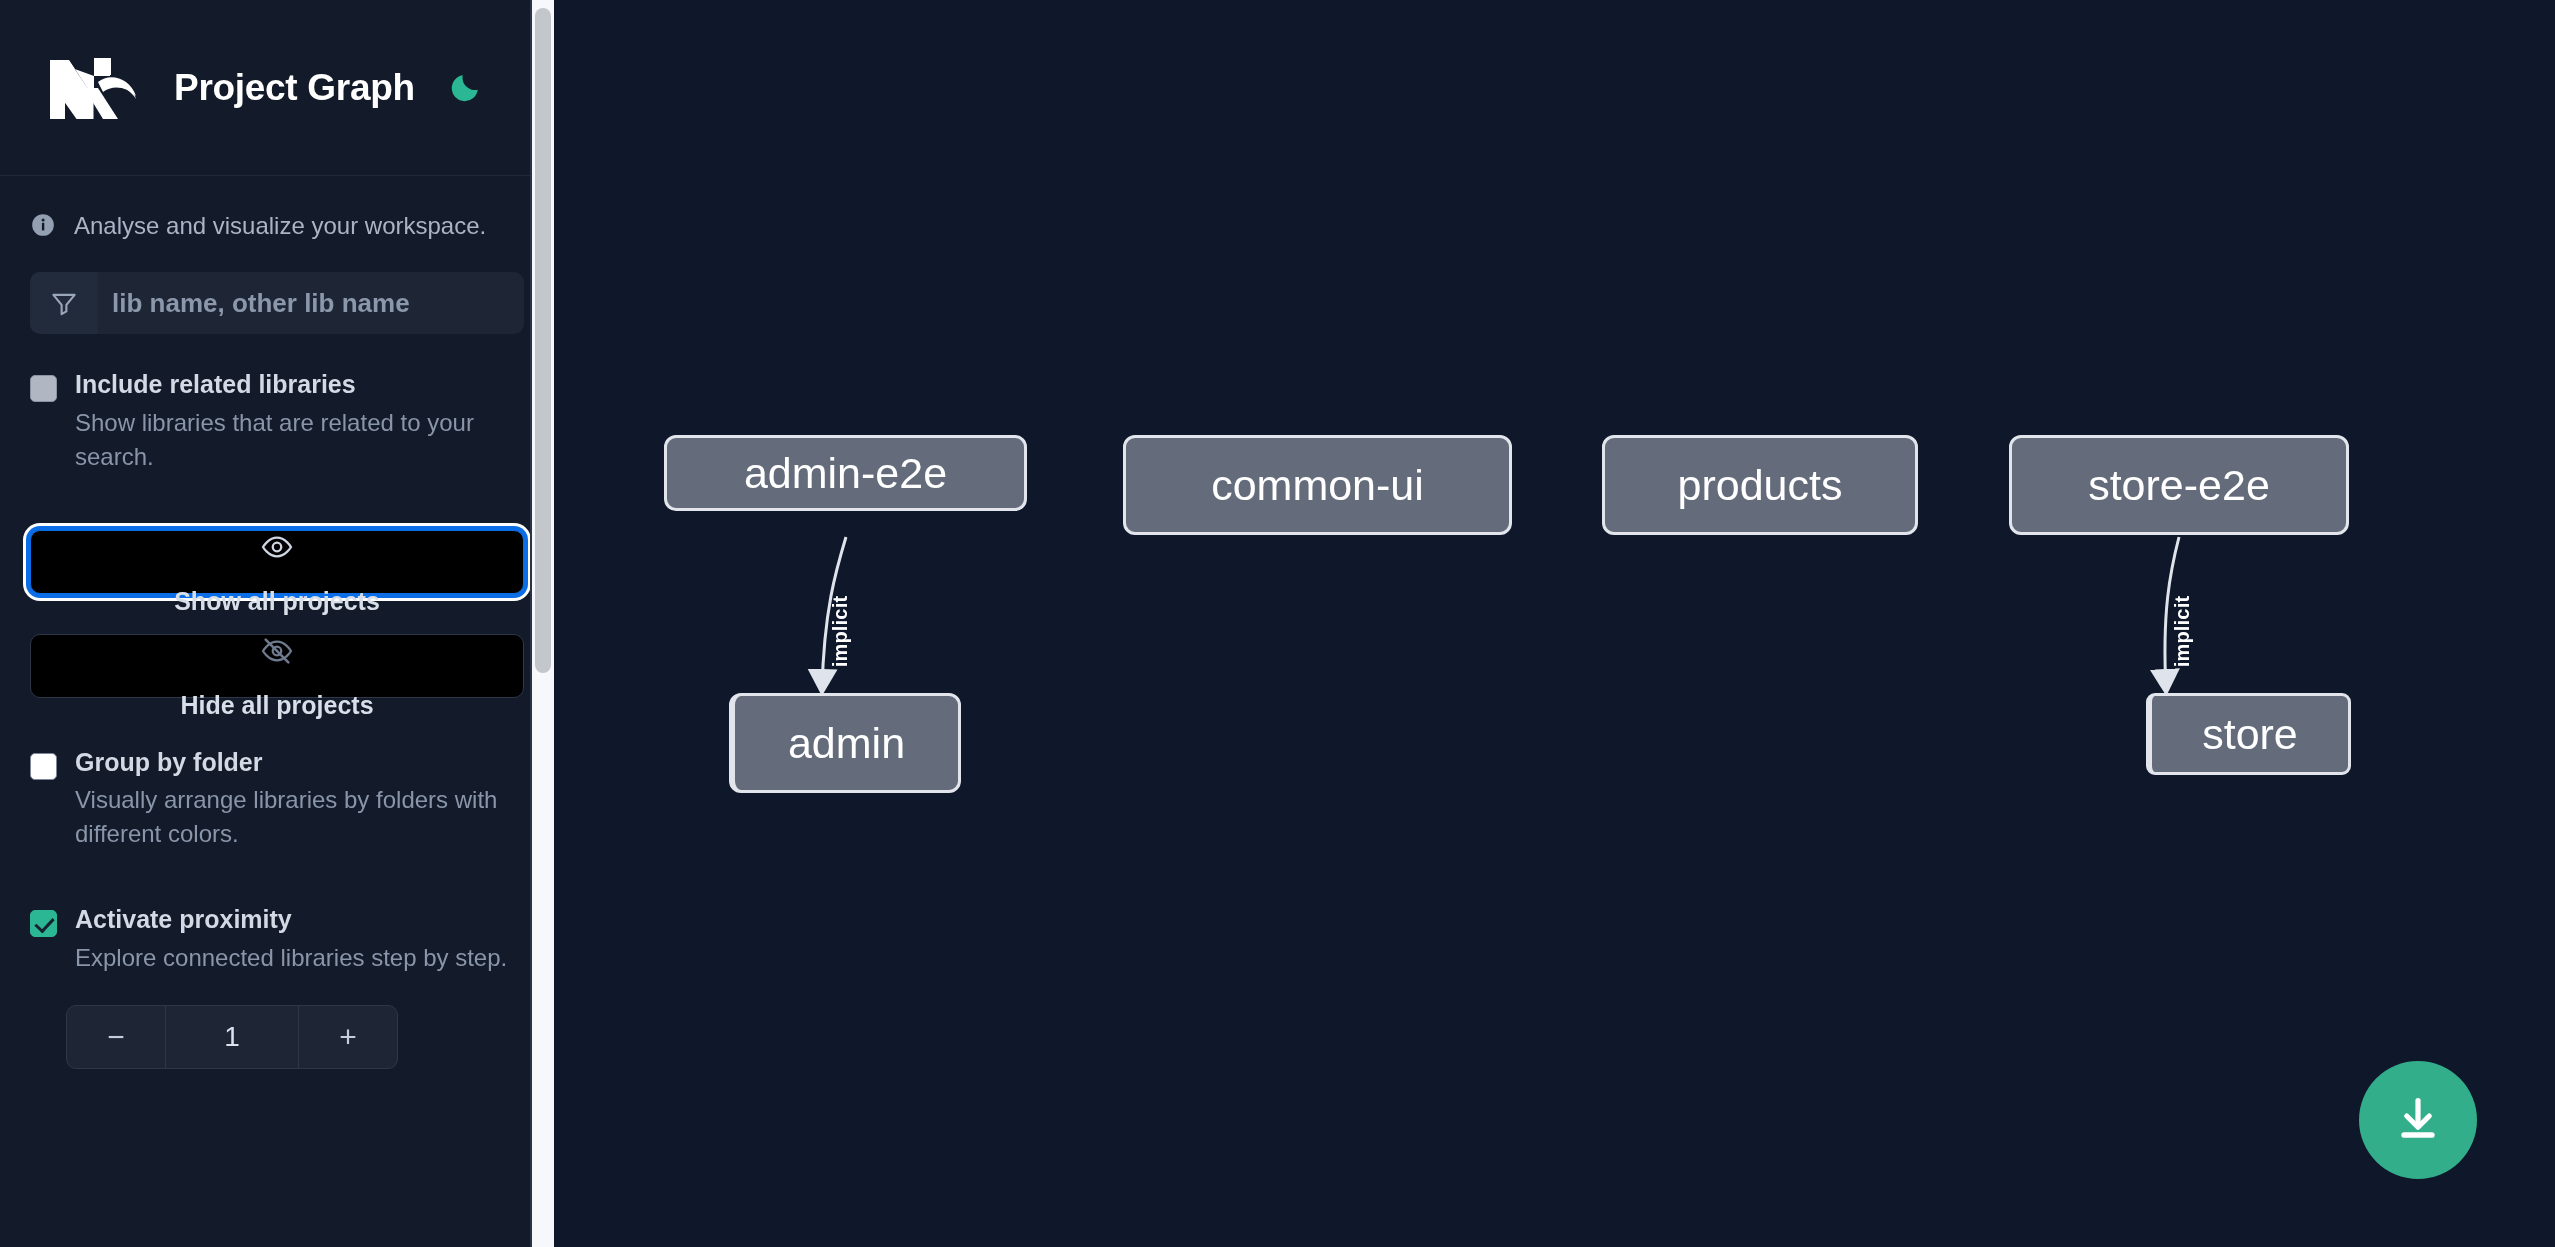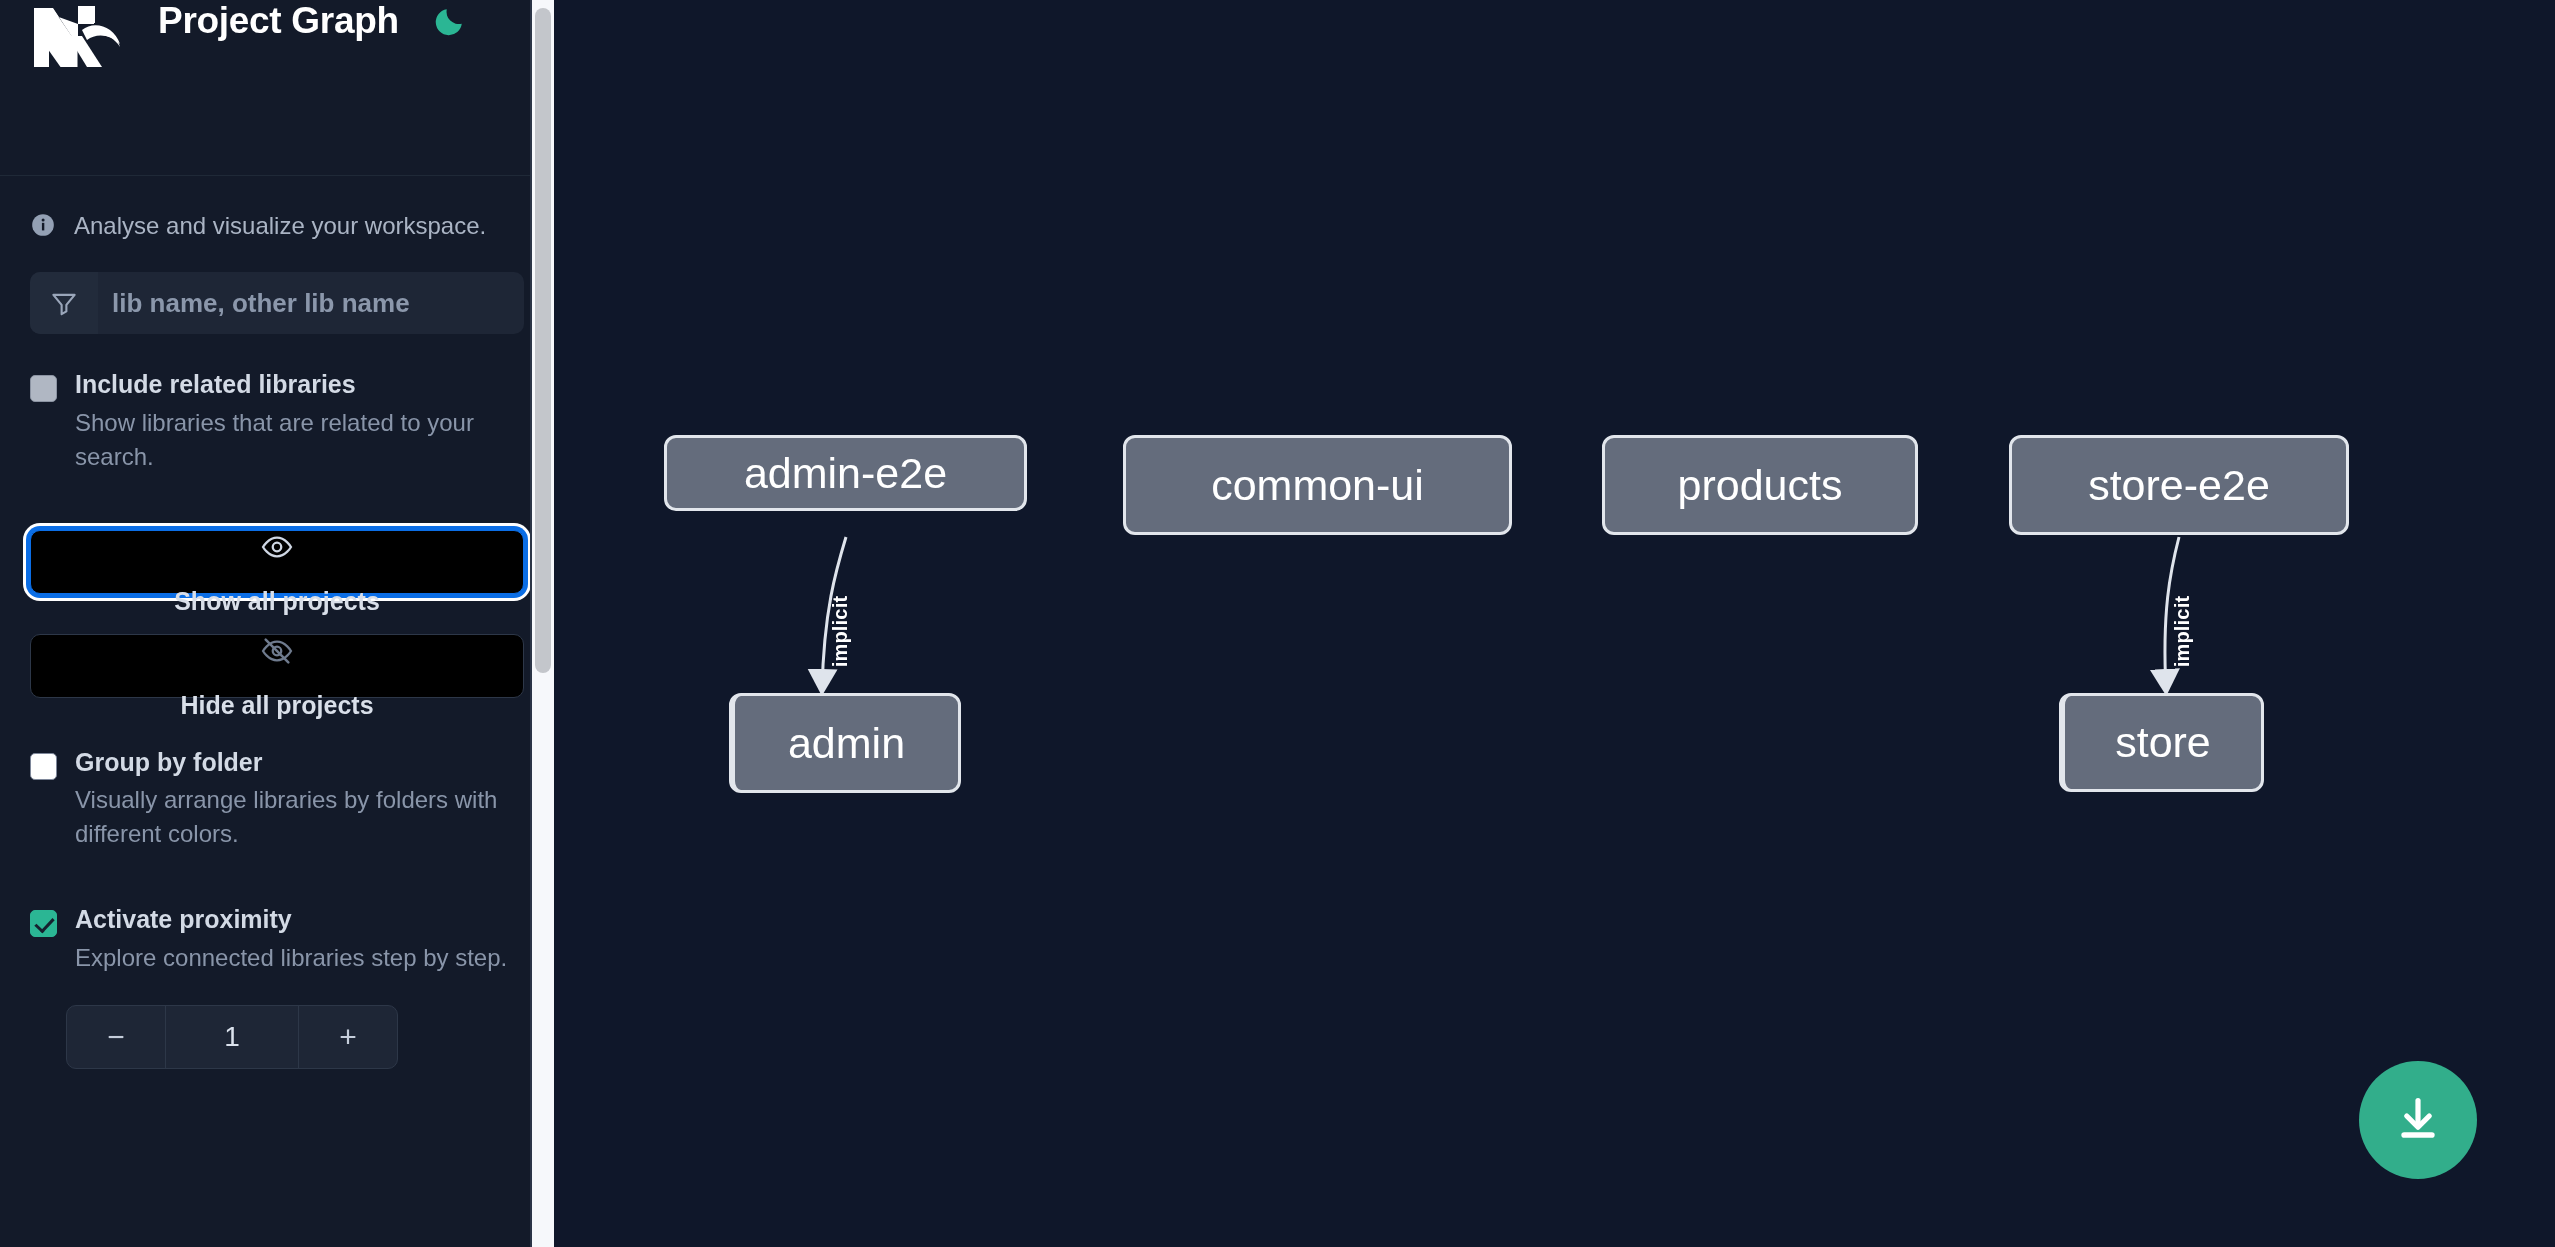--- a/index.html
+++ b/index.html
@@ -14,22 +14,22 @@
   
   .sidebar {
     position: relative;
     width: 554px; height: 1247px;
     background: #131a29;
     flex: 0 0 554px;
     overflow: hidden;
   }
   .sb-header {
     height: 176px;
-    display: flex; 
-    padding: 0 30px;
+    display: flex; align-items: center;
+    padding: 0 46px;
     border-bottom: 1px solid #1f2937;
   }
   .nx-logo { width: 96px; height: 72px; flex: 0 0 96px; }
   .app-title {
     margin-left: 32px;
     font-size: 37px;
     font-weight: 700;
     color: #ffffff;
     letter-spacing: -0.3px;
     white-space: nowrap;
@@ -347,21 +347,21 @@
     <div class="gnode" style="left:110px; top:435px; width:363px; height:76px;">admin-e2e</div>
 
     <div class="gnode" style="left:175px; top:693px; width:232px; height:100px; border-left-width:6px;">admin</div>
 
     <div class="gnode" style="left:569px; top:435px; width:389px; height:100px;">common-ui</div>
 
     <div class="gnode" style="left:1048px; top:435px; width:316px; height:100px;">products</div>
 
     <div class="gnode" style="left:1455px; top:435px; width:340px; height:100px;">store-e2e</div>
 
-    <div class="gnode" style="left:1505px; top:693px; width:205px; height:99px; border-left-width:6px;">store</div>
+    <div class="gnode" style="left:1592px; top:693px; width:205px; height:82px; border-left-width:6px;border-radius:9px;">store</div>
 
     <button class="fab">
       <span>
         <svg viewBox="0 0 24 24" width="52" height="52" aria-hidden="true">
           <path d="M12 3.5v11.5" stroke="#ffffff" stroke-width="2.4" stroke-linecap="round"></path>
           <path d="M6.8 10.6L12 15.8l5.2-5.2" fill="none" stroke="#ffffff" stroke-width="2.4" stroke-linecap="round" stroke-linejoin="round"></path>
           <path d="M5.6 19.4h12.8" stroke="#ffffff" stroke-width="2.6" stroke-linecap="round"></path>
         </svg>
       </span>
     </button>

